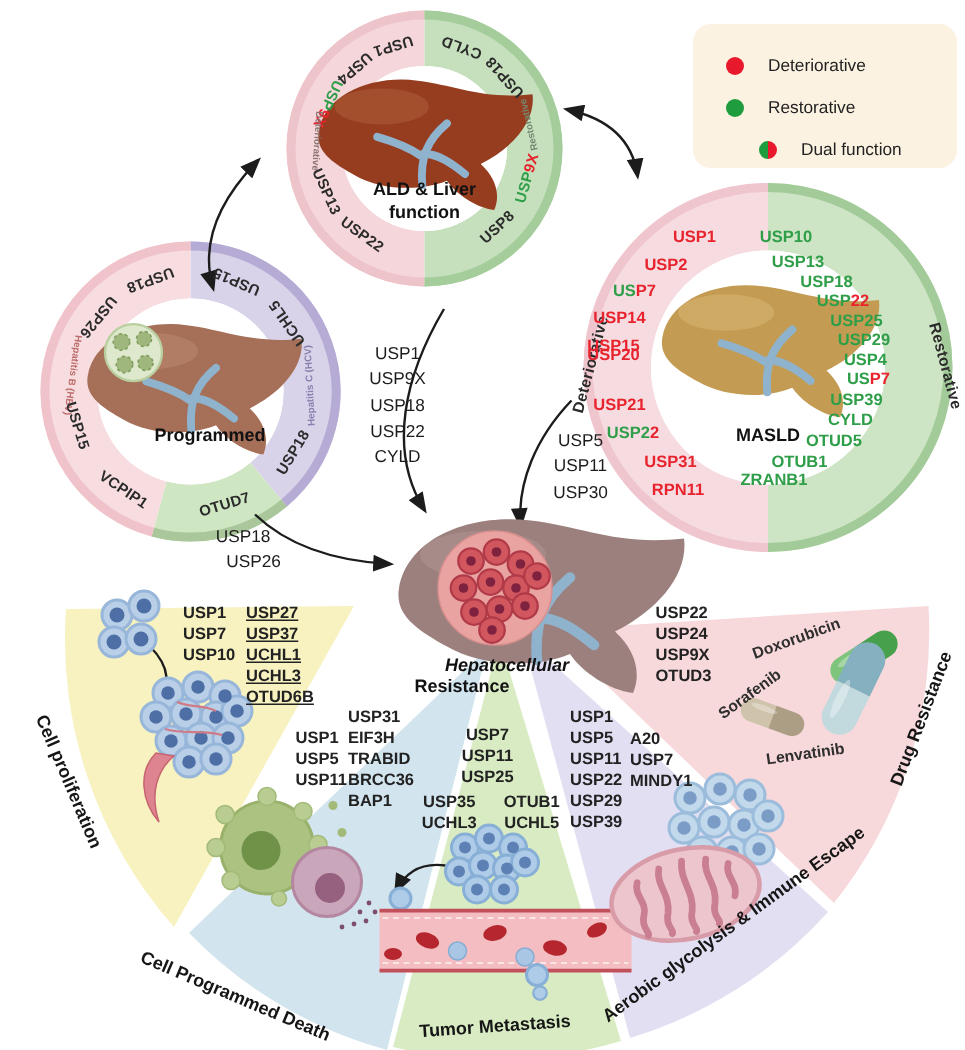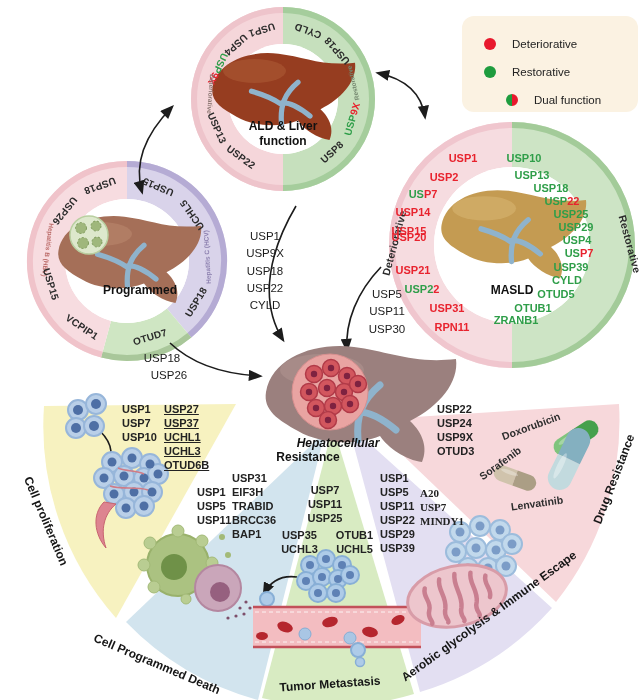--- a/index.html
+++ b/index.html
@@ -438,21 +438,21 @@
   <div>UCHL5</div>
 </div>
 <div class="wlist" style="left:380px;top:471px;">
   <div>USP1</div>
   <div>USP5</div>
   <div>USP11</div>
   <div>USP22</div>
   <div>USP29</div>
   <div>USP39</div>
 </div>
-<div class="wlist" style="left:420px;top:486px;font-family:Liberation Serif, serif;">
+<div class="wlist" style="left:420px;top:486px;">
   <div>A20</div>
   <div>USP7</div>
   <div>MINDY1</div>
 </div>
 <div class="wlist" style="left:437px;top:402px;">
   <div>USP22</div>
   <div>USP24</div>
   <div>USP9X</div>
   <div>OTUD3</div>
 </div>

